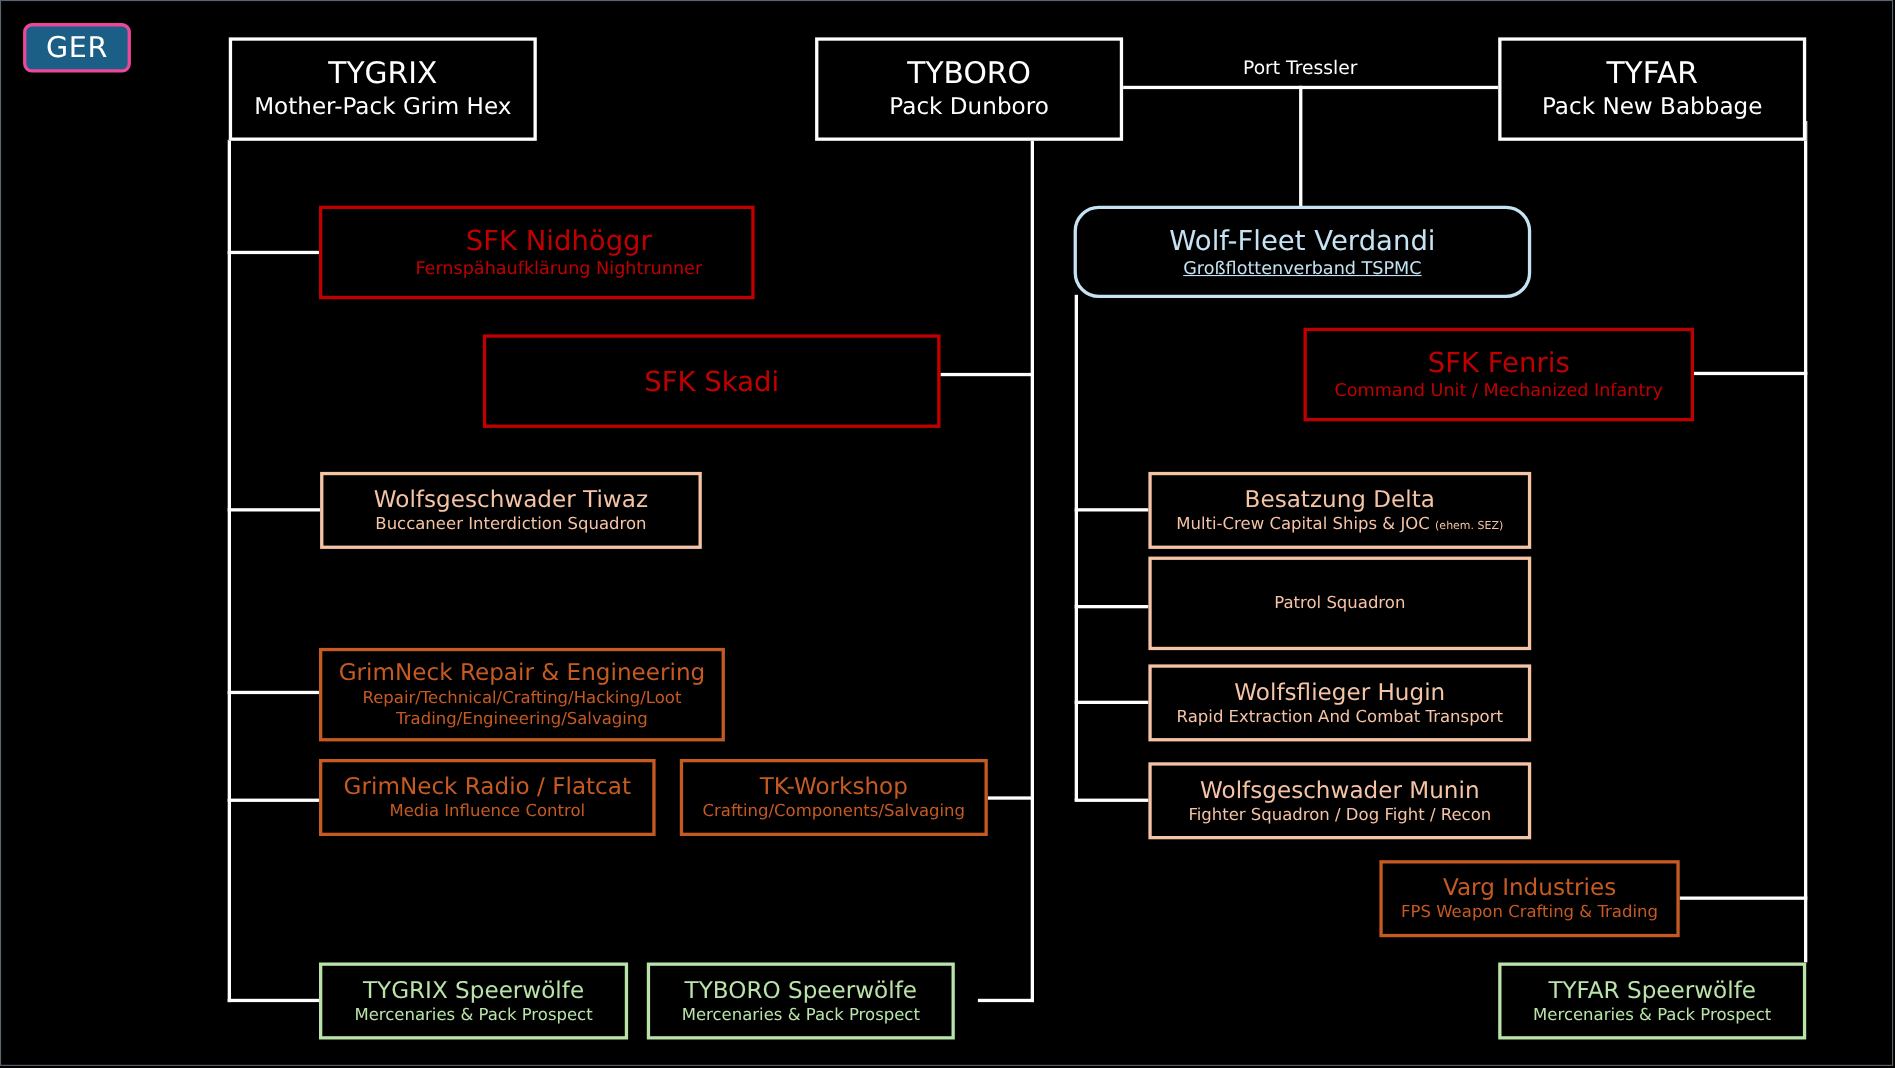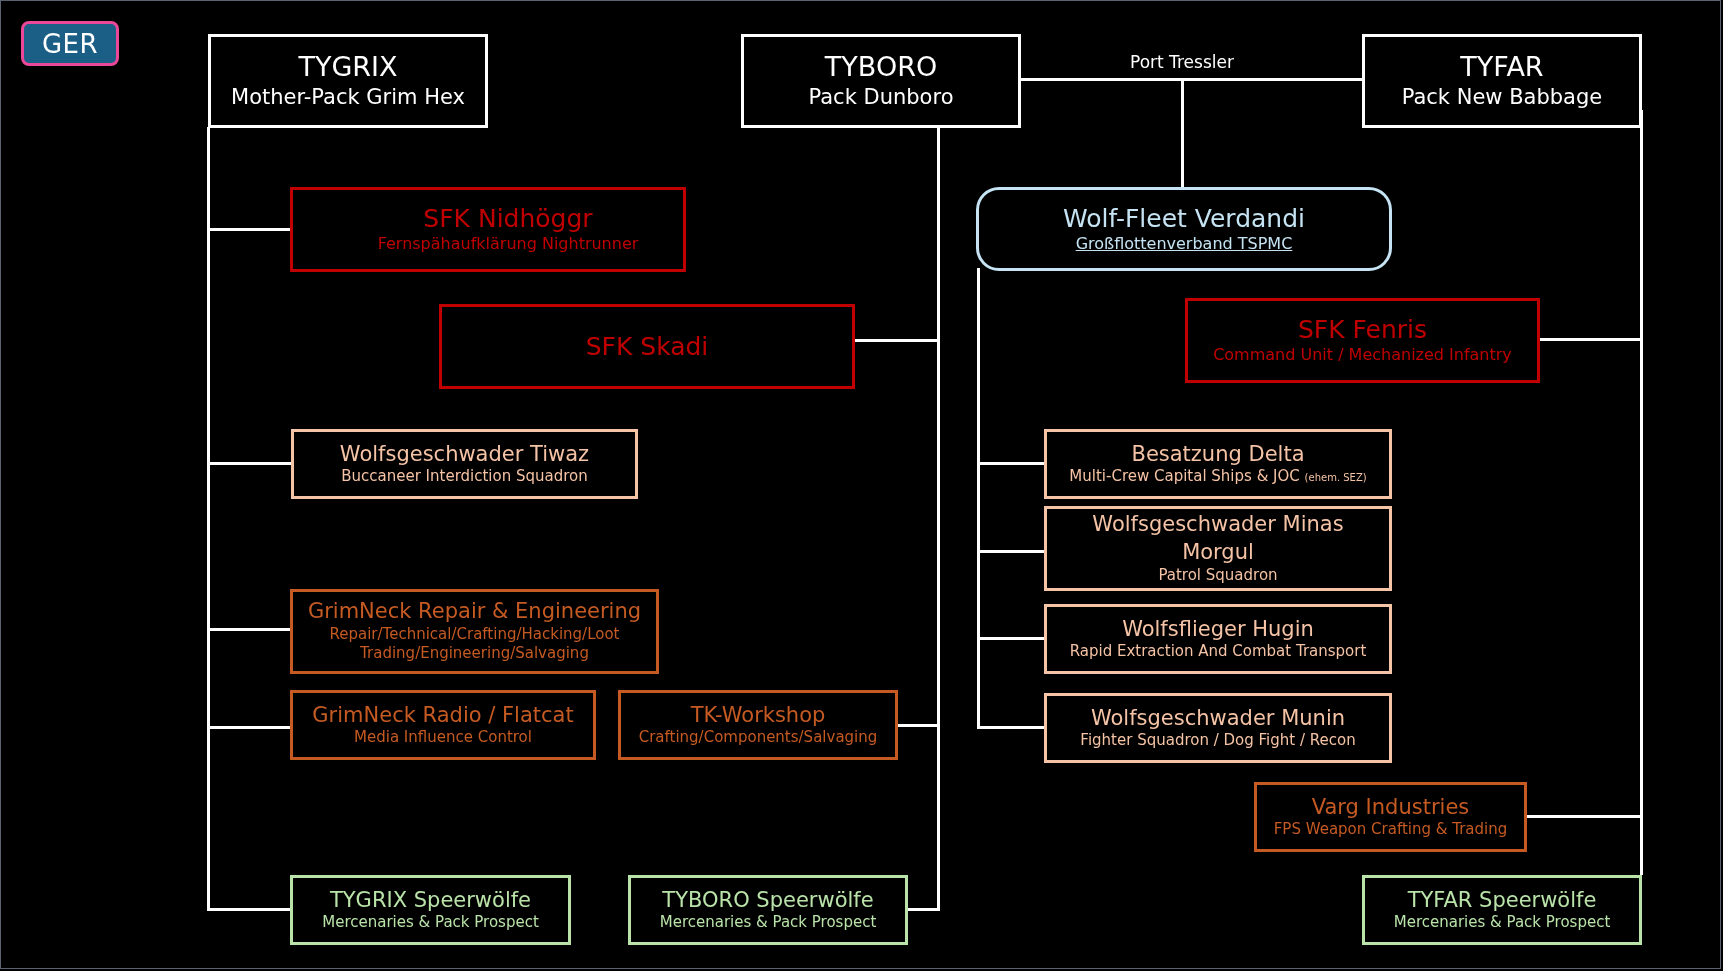--- a/index.html
+++ b/index.html
@@ -100,21 +100,20 @@
 
 <div class="box peach" style="left:291px;top:429px;width:347px;height:70px;">
   <div class="t">Wolfsgeschwader Tiwaz</div>
   <div class="s">Buccaneer Interdiction Squadron</div>
 </div>
 <div class="box peach" style="left:1044px;top:429px;width:348px;height:70px;text-align:right;">
   <div class="t">Besatzung Delta</div>
   <div class="s"><span>Multi-Crew Capital Ships &amp; JOC</span> <span class="small">(ehem. SEZ)</span></div>
 </div>
 <div class="box peach" style="left:1044px;top:506px;width:348px;height:85px;padding:0 30px;">
-  <div class="t" style="line-height:1.3;">Wolfsgeschwader Minas Morgul</div>
   <div class="s">Patrol Squadron</div>
 </div>
 <div class="box peach" style="left:1044px;top:604px;width:348px;height:70px;">
   <div class="t">Wolfsflieger Hugin</div>
   <div class="s">Rapid Extraction And Combat Transport</div>
 </div>
 <div class="box peach" style="left:1044px;top:693px;width:348px;height:70px;">
   <div class="t">Wolfsgeschwader Munin</div>
   <div class="s">Fighter Squadron / Dog Fight / Recon</div>
 </div>
@@ -134,20 +133,20 @@
 </div>
 <div class="box orange" style="left:1254px;top:782px;width:273px;height:70px;">
   <div class="t">Varg Industries</div>
   <div class="s">FPS Weapon Crafting &amp; Trading</div>
 </div>
 
 <div class="box green" style="left:290px;top:875px;width:281px;height:70px;">
   <div class="t">TYGRIX Speerwölfe</div>
   <div class="s">Mercenaries &amp; Pack Prospect</div>
 </div>
-<div class="box green" style="left:628px;top:875px;width:280px;height:70px;">
+<div class="box green" style="left:588px;top:875px;width:280px;height:70px;">
   <div class="t">TYBORO Speerwölfe</div>
   <div class="s">Mercenaries &amp; Pack Prospect</div>
 </div>
 <div class="box green" style="left:1362px;top:875px;width:280px;height:70px;">
   <div class="t">TYFAR Speerwölfe</div>
   <div class="s">Mercenaries &amp; Pack Prospect</div>
 </div>
 
 </body></html>

